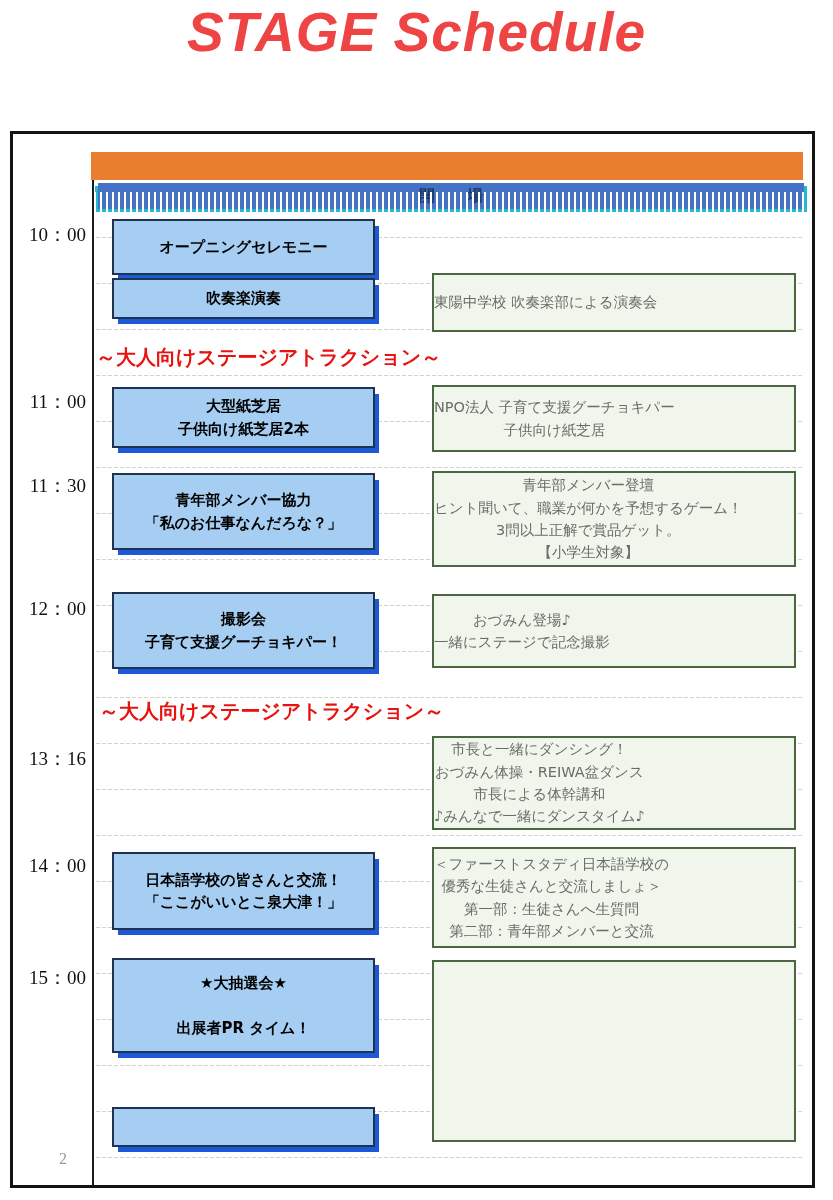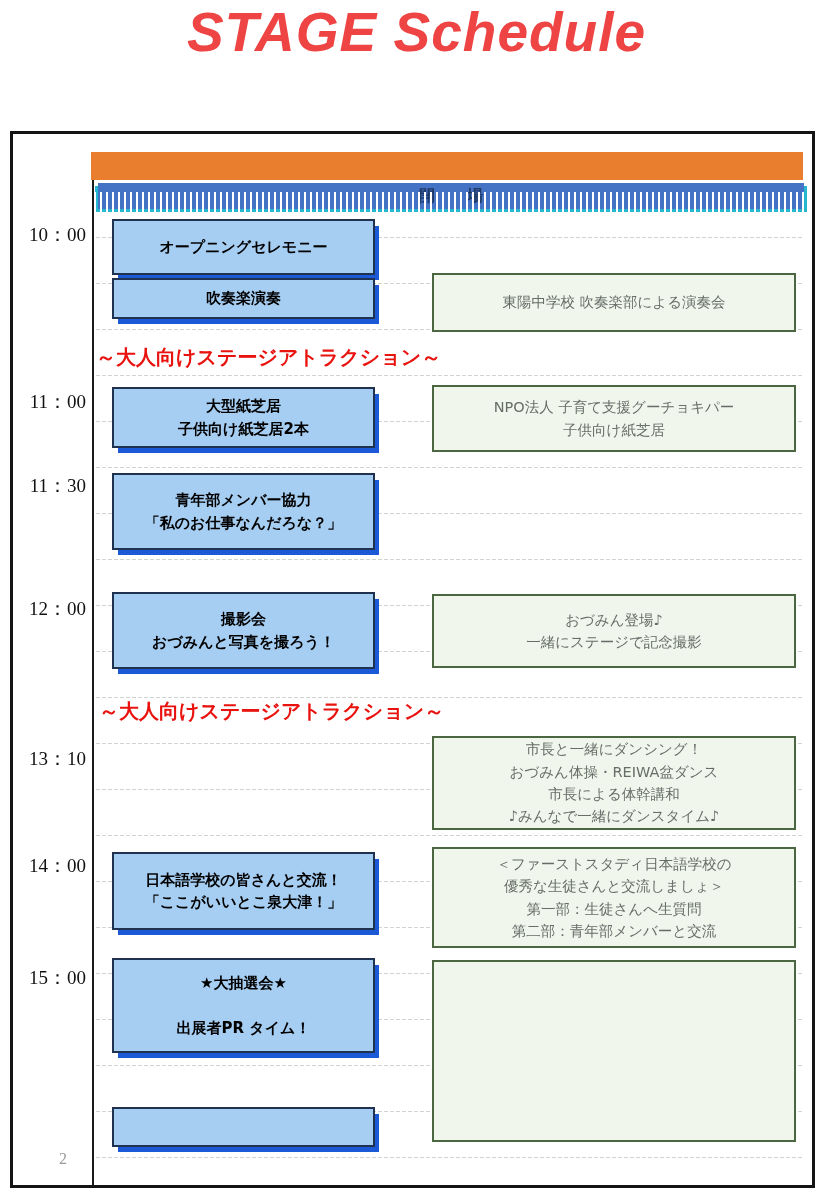--- a/index.html
+++ b/index.html
@@ -23,21 +23,21 @@
   .time-label{position:absolute;left:20px;width:66px;text-align:right;
         font-family:"Liberation Serif",serif;font-size:19px;color:#111;white-space:nowrap;}
   .section-red{position:absolute;color:#E8120E;font-weight:bold;font-size:20px;white-space:nowrap;}
   .blue-box{position:absolute;left:112px;width:263px;box-sizing:border-box;
         background:#A6CEF2;border:2px solid #1F3250;box-shadow:5px 6px 0 -1px #1C59D6;
         display:flex;align-items:center;justify-content:center;text-align:center;
         font-weight:bold;font-size:15px;line-height:1.5;color:#000;}
   .blue-box span{white-space:pre-line;}
   .green-box{position:absolute;left:432px;width:364px;box-sizing:border-box;
         background:#F1F6ED;border:2px solid #4A6741;
-        display:flex;flex-direction:column;align-items:center;justify-content:center;
+        display:flex;flex-direction:column;align-items:flex-start;justify-content:center;
         text-align:center;font-size:14.5px;line-height:1.55;color:#676D67;}
   .green-box span{white-space:pre-line;}
   .green-box .gap{height:14px;}
   .page-number{position:absolute;left:50px;top:1150px;width:26px;text-align:center;
         font-family:"Liberation Serif",serif;font-size:16px;color:#9a9a9a;}
 </style>
 </head>
 <body>
 
 <div class="page">
@@ -49,21 +49,21 @@
   <div class="orange-bar"></div>
   <div class="opening-bar">開　　場</div>
 
   <div class="axis"></div>
   <div class="grid"></div>
 
   <div class="time-label" style="top:222px;">10：00</div>
   <div class="time-label" style="top:389px;">11：00</div>
   <div class="time-label" style="top:473px;">11：30</div>
   <div class="time-label" style="top:596px;">12：00</div>
-  <div class="time-label" style="top:746px;">13：10</div>
+  <div class="time-label" style="top:746px;">13：16</div>
   <div class="time-label" style="top:853px;">14：00</div>
   <div class="time-label" style="top:965px;">15：00</div>
   <div class="time-label" style="top:1121px;"></div>
 
   <div class="section-red" style="left:96px;top:344px;">～大人向けステージアトラクション～</div>
   <div class="section-red" style="left:99px;top:698px;">～大人向けステージアトラクション～</div>
 
   <div class="blue-box" style="top:219px;height:56px;">
     <span>オープニングセレモニー</span>
   </div>
@@ -73,41 +73,47 @@
   <div class="blue-box" style="top:387px;height:61px;">
     <span>大型紙芝居
 子供向け紙芝居2本</span>
   </div>
   <div class="blue-box" style="top:473px;height:77px;">
     <span>青年部メンバー協力
 「私のお仕事なんだろな？」</span>
   </div>
   <div class="blue-box" style="top:592px;height:77px;">
     <span>撮影会
-おづみんと写真を撮ろう！</span>
+子育て支援グーチョキパー！</span>
   </div>
   <div class="blue-box" style="top:852px;height:78px;">
     <span>日本語学校の皆さんと交流！
 「ここがいいとこ泉大津！」</span>
   </div>
   <div class="blue-box" style="top:958px;height:95px;">
     <span>★大抽選会★
 
 出展者PR タイム！</span>
   </div>
   <div class="blue-box" style="top:1107px;height:40px;">
     <span></span>
   </div>
 
   <div class="green-box" style="top:273px;height:59px;">
     <span>東陽中学校 吹奏楽部による演奏会</span>
   </div>
   <div class="green-box" style="top:385px;height:67px;">
     <span>NPO法人 子育て支援グーチョキパー
 子供向け紙芝居</span>
+  </div>
+  <div class="green-box" style="top:471px;height:96px;">
+    <span>青年部メンバー登壇
+ヒント聞いて、職業が何かを予想するゲーム！
+3問以上正解で賞品ゲット。
+【小学生対象】</span>
   </div>
   <div class="green-box" style="top:594px;height:74px;">
     <span>おづみん登場♪
 一緒にステージで記念撮影</span>
   </div>
   <div class="green-box" style="top:736px;height:94px;">
     <span>市長と一緒にダンシング！
 おづみん体操・REIWA盆ダンス
 市長による体幹講和
 ♪みんなで一緒にダンスタイム♪</span>

